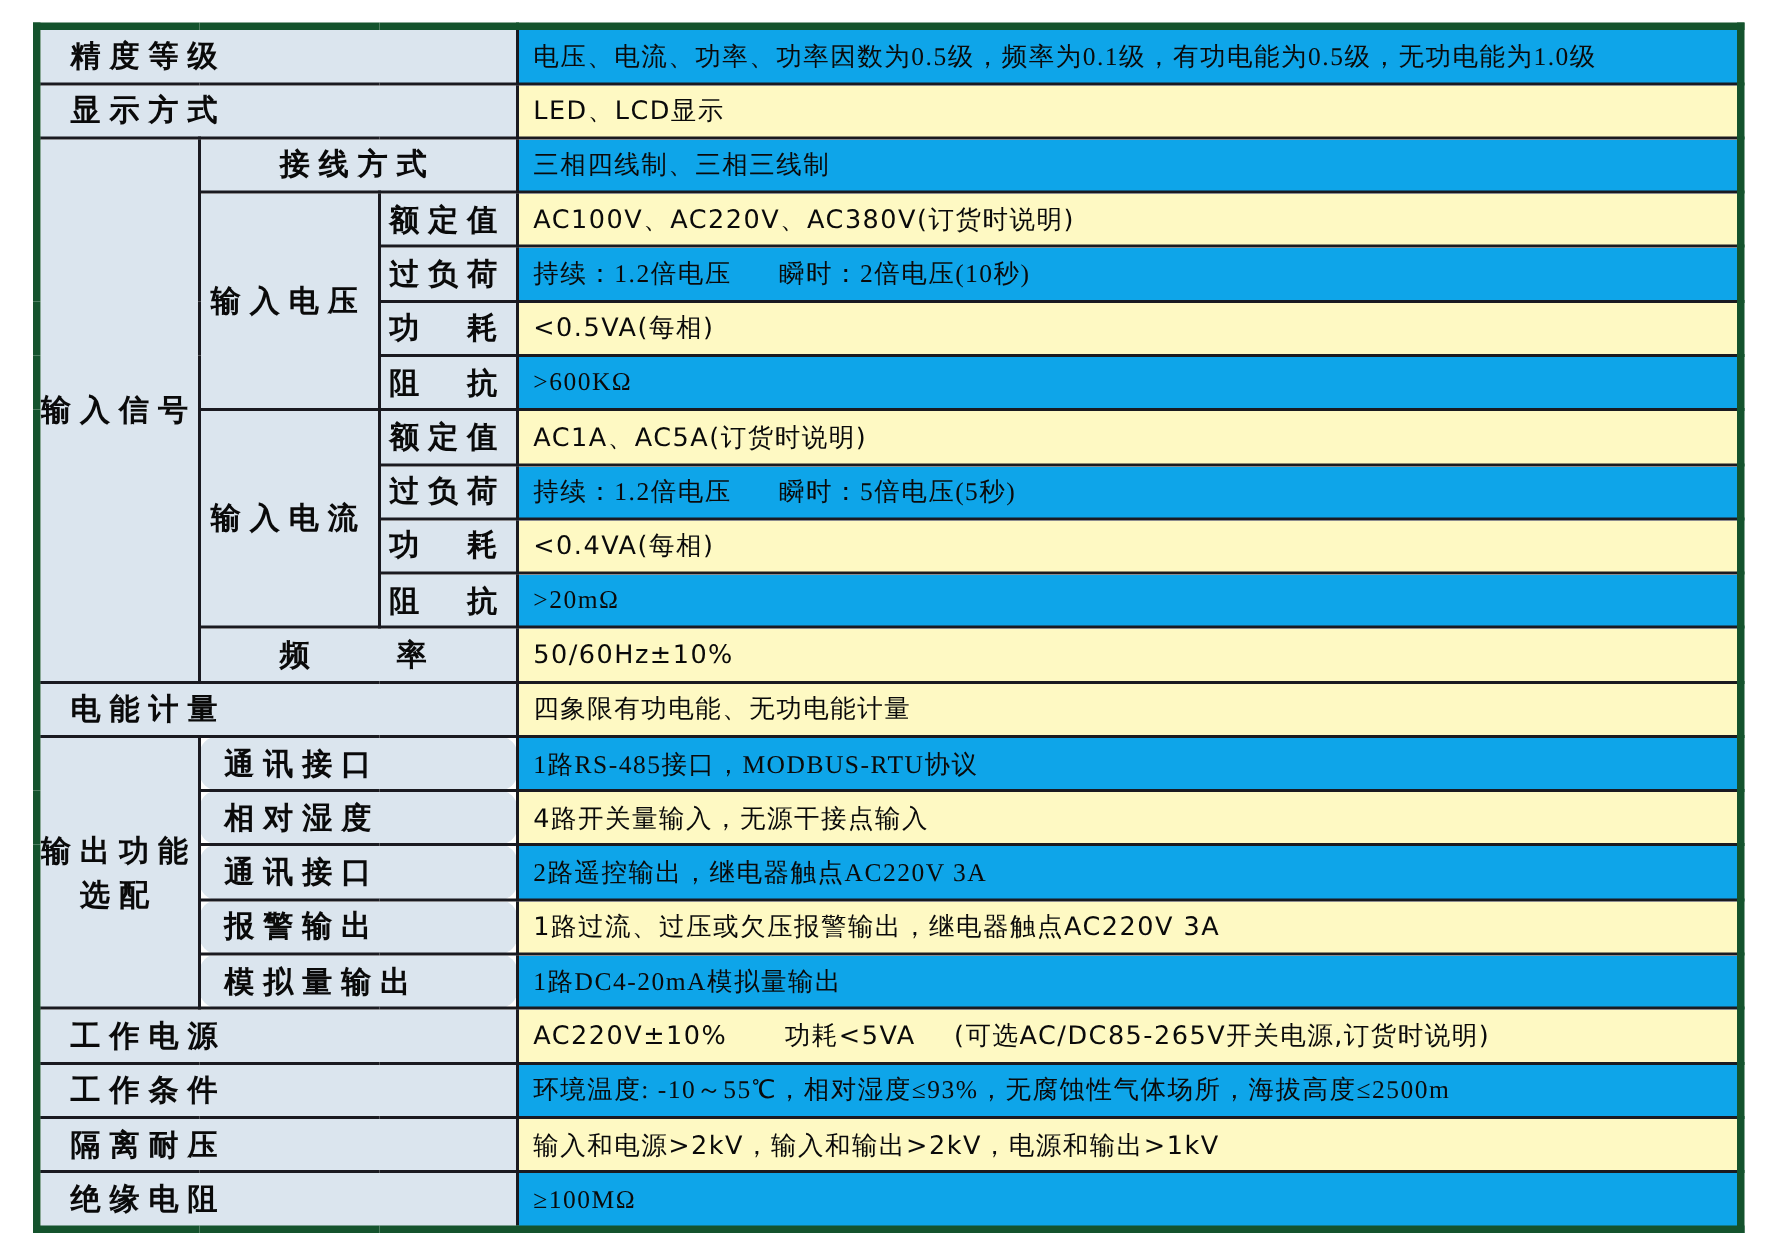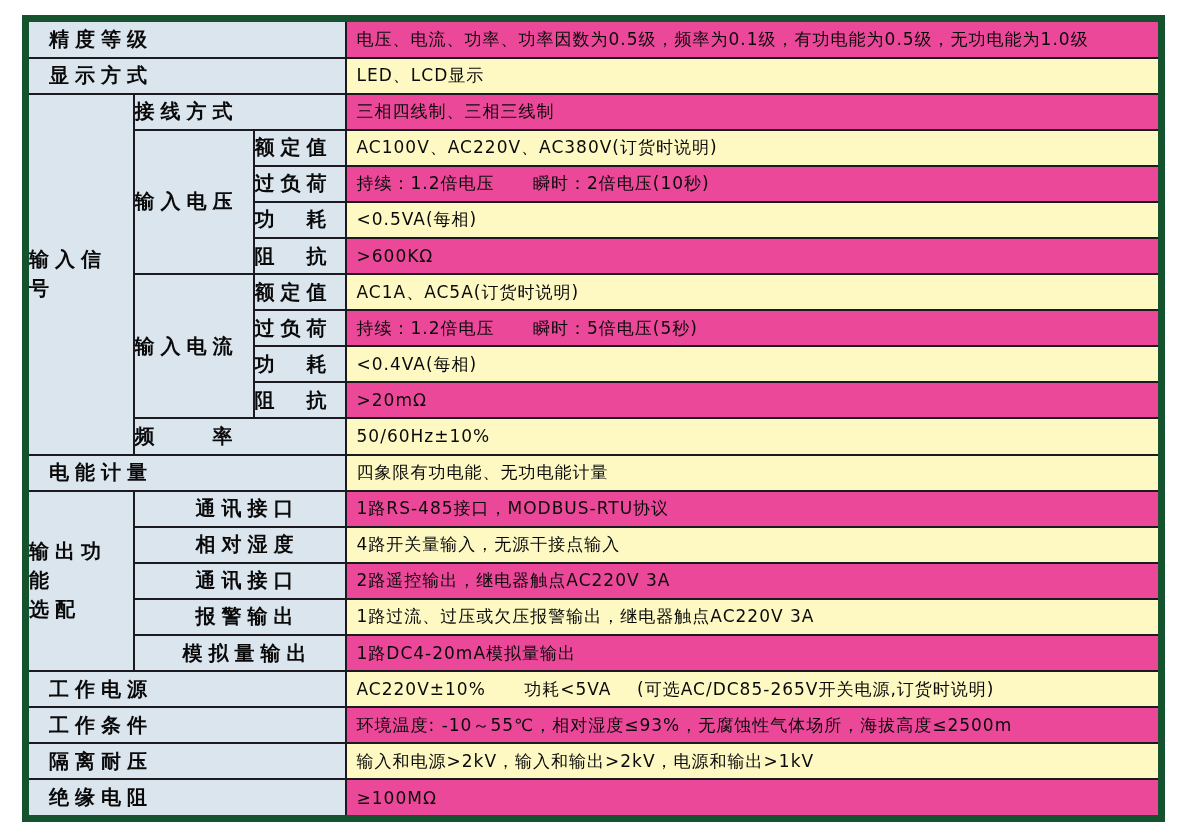--- a/index.html
+++ b/index.html
@@ -1,48 +1,49 @@
 <!DOCTYPE html>
 <html><head>
 <meta charset="utf-8">
 <style>
   html,body{margin:0;padding:0;background:#ffffff;}
   body{width:1180px;height:833px;position:relative;font-family:"DejaVu Sans",sans-serif;}
   table.spec{
     position:absolute;left:22px;top:15px;width:1136px;height:807px;
     border-collapse:collapse;table-layout:fixed;
-    border:7px solid #14532d;
+    border:5px solid #14532d;
   }
   td{
     border:2px solid #1a1a20;
     padding:0;
     color:#0a0a0a;
     overflow:hidden;
   }
   td.lbl{
     background:#dbe5ee;
     font-weight:bold;
     font-size:20px;
     letter-spacing:6px;
+    text-align:center;
     vertical-align:middle;
     white-space:pre-line;
     line-height:1.45;
   }
   td.lbl.alignleft{text-align:left;padding-left:20px;}
-  td.lbl.alignleft2{text-align:center;padding-left:16px;}
+  td.lbl.alignleft2{text-align:left;padding-left:16px;border-radius:12px;}
   td.val{
     font-size:17px;
     letter-spacing:1px;
     text-align:left;
     vertical-align:middle;
     padding-left:10px;
     white-space:pre;
     background:#fef9c3;
   }
-  td.val.tint{background:#ec4899;}
+  td.val.tint{background:#0ea5e9;font-family:Liberation Serif, serif;}
 </style>
 </head>
 <body>
 
 <table class="spec">
   <colgroup>
     <col style="width:108px">
       <col style="width:120px">
       <col style="width:92px">
       <col style="width:816px">

